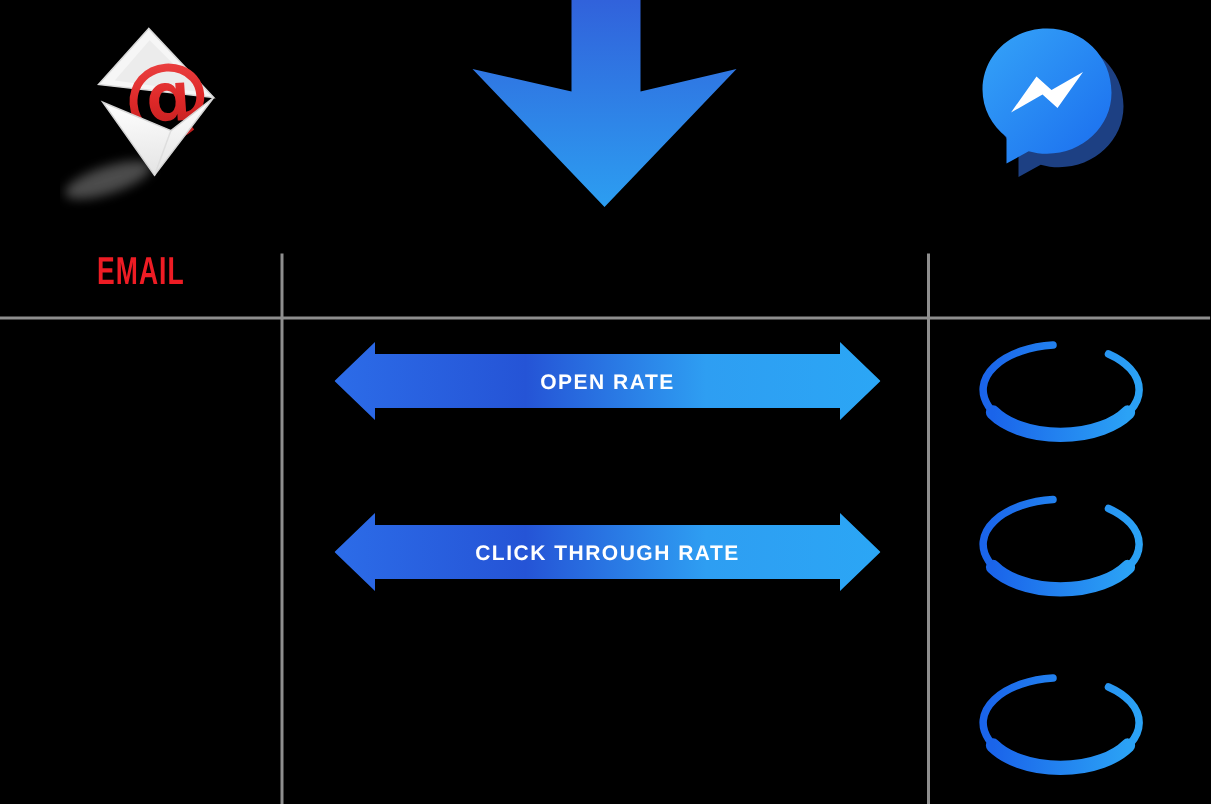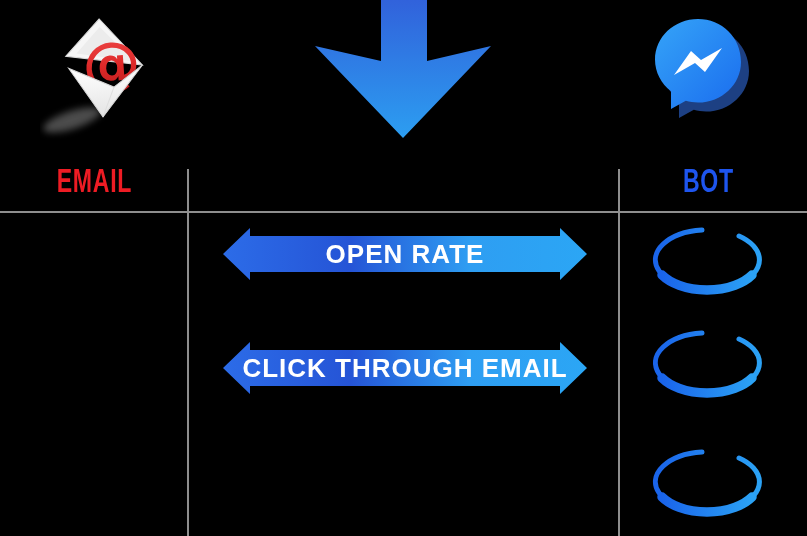--- a/index.html
+++ b/index.html
@@ -4,37 +4,37 @@
 <style>
   html,body{margin:0;padding:0;background:#000;}
   .stage{
     position:relative;width:807px;height:536px;background:#000;
     overflow:hidden;font-family:"Liberation Sans",sans-serif;
   }
   .abs{position:absolute;}
   
   .col-label{
     position:absolute;top:166px;height:28px;line-height:28px;
-    text-align:center;font-size:34px;font-weight:bold;white-space:nowrap;
+    text-align:center;font-size:26px;font-weight:bold;white-space:nowrap;
   }
   .col-label .squish{display:inline-block;transform:scaleX(0.68);letter-spacing:1px;}
   .email-label{left:24px;width:140px;color:#EE1C24;}
   .bot-label{left:638px;width:140px;color:#1E55EE;}
   
   .vline{position:absolute;top:169px;width:2px;height:367px;background:#8E8E8E;}
   .vline.left{left:187px;}
   .vline.right{left:618px;}
   .hline{position:absolute;top:211px;left:0;width:807px;height:2px;background:#8E8E8E;}
   
   .metric-arrow{position:absolute;left:223px;width:364px;height:52px;}
   .metric-arrow svg{position:absolute;left:0;top:0;}
   .metric-label{
     position:absolute;left:0;top:0;width:100%;height:100%;
     display:flex;align-items:center;justify-content:center;
-    color:#FFFFFF;font-size:26px;font-weight:bold;letter-spacing:1px;white-space:nowrap;
+    color:#FFFFFF;font-size:14px;font-weight:bold;letter-spacing:1px;white-space:nowrap;
   }
   .row1{top:228px;} .row2{top:342px;} .row3{top:456px;}
   
   .ring{position:absolute;left:647px;width:120px;height:80px;}
   .ring1{top:219px;} .ring2{top:322px;} .ring3{top:441px;}
 </style>
 </head>
 <body>
 
 <div class="stage">
@@ -95,40 +95,37 @@
                C39.7,87.9 43.8,88.5 48,88.5 C71.8,88.5 91,70.4 91,47.9 C91,23.1 71.8,5 48,5 Z"></path>
     </g>
     <path d="M48,5 C24.2,5 5,23.1 5,45.6 C5,58.4 11.2,69.8 21,77.3 L21,95 L35.8,86.8
              C39.7,87.9 43.8,88.5 48,88.5 C71.8,88.5 91,70.4 91,47.9 C91,23.1 71.8,5 48,5 Z" fill="url(#mgrad)"></path>
     <polygon points="24,61 41,37 51,46 72,34 55,58 45,49" fill="#FFFFFF"></polygon>
   </svg>
 
   <div class="col-label email-label">
     <span class="squish">EMAIL</span>
   </div>
-  <div class="col-label bot-label">
-    <span class="squish">BOT</span>
-  </div>
 
   <div class="vline left"></div>
   <div class="vline right"></div>
   <div class="hline"></div>
 
   <div class="metric-arrow row1">
     <svg width="364" height="52" viewBox="0 0 364 52">
       <polygon points="0,26 27,0 27,8 337,8 337,0 364,26 337,52 337,44 27,44 27,52" fill="url(#agrad)"></polygon>
     </svg>
     <div class="metric-label">OPEN RATE</div>
   </div>
 
   <div class="metric-arrow row2">
     <svg width="364" height="52" viewBox="0 0 364 52">
       <polygon points="0,26 27,0 27,8 337,8 337,0 364,26 337,52 337,44 27,44 27,52" fill="url(#agrad)"></polygon>
     </svg>
-    <div class="metric-label">CLICK THROUGH EMAIL</div>
+    <div class="metric-label">CLICK THROUGH RATE</div>
   </div>
 
 
   <svg class="ring ring1" viewBox="0 0 120 80">
     <path d="M55,11 A52,30 0 1 0 92,17" fill="none" stroke="url(#rgrad)" stroke-width="5" stroke-linecap="round"></path>
     <path d="M15,56 A52,30 0 0 0 105,56" fill="none" stroke="url(#rgrad)" stroke-width="9.5" stroke-linecap="round"></path>
   </svg>
   <svg class="ring ring2" viewBox="0 0 120 80">
     <path d="M55,11 A52,30 0 1 0 92,17" fill="none" stroke="url(#rgrad)" stroke-width="5" stroke-linecap="round"></path>
     <path d="M15,56 A52,30 0 0 0 105,56" fill="none" stroke="url(#rgrad)" stroke-width="9.5" stroke-linecap="round"></path>

